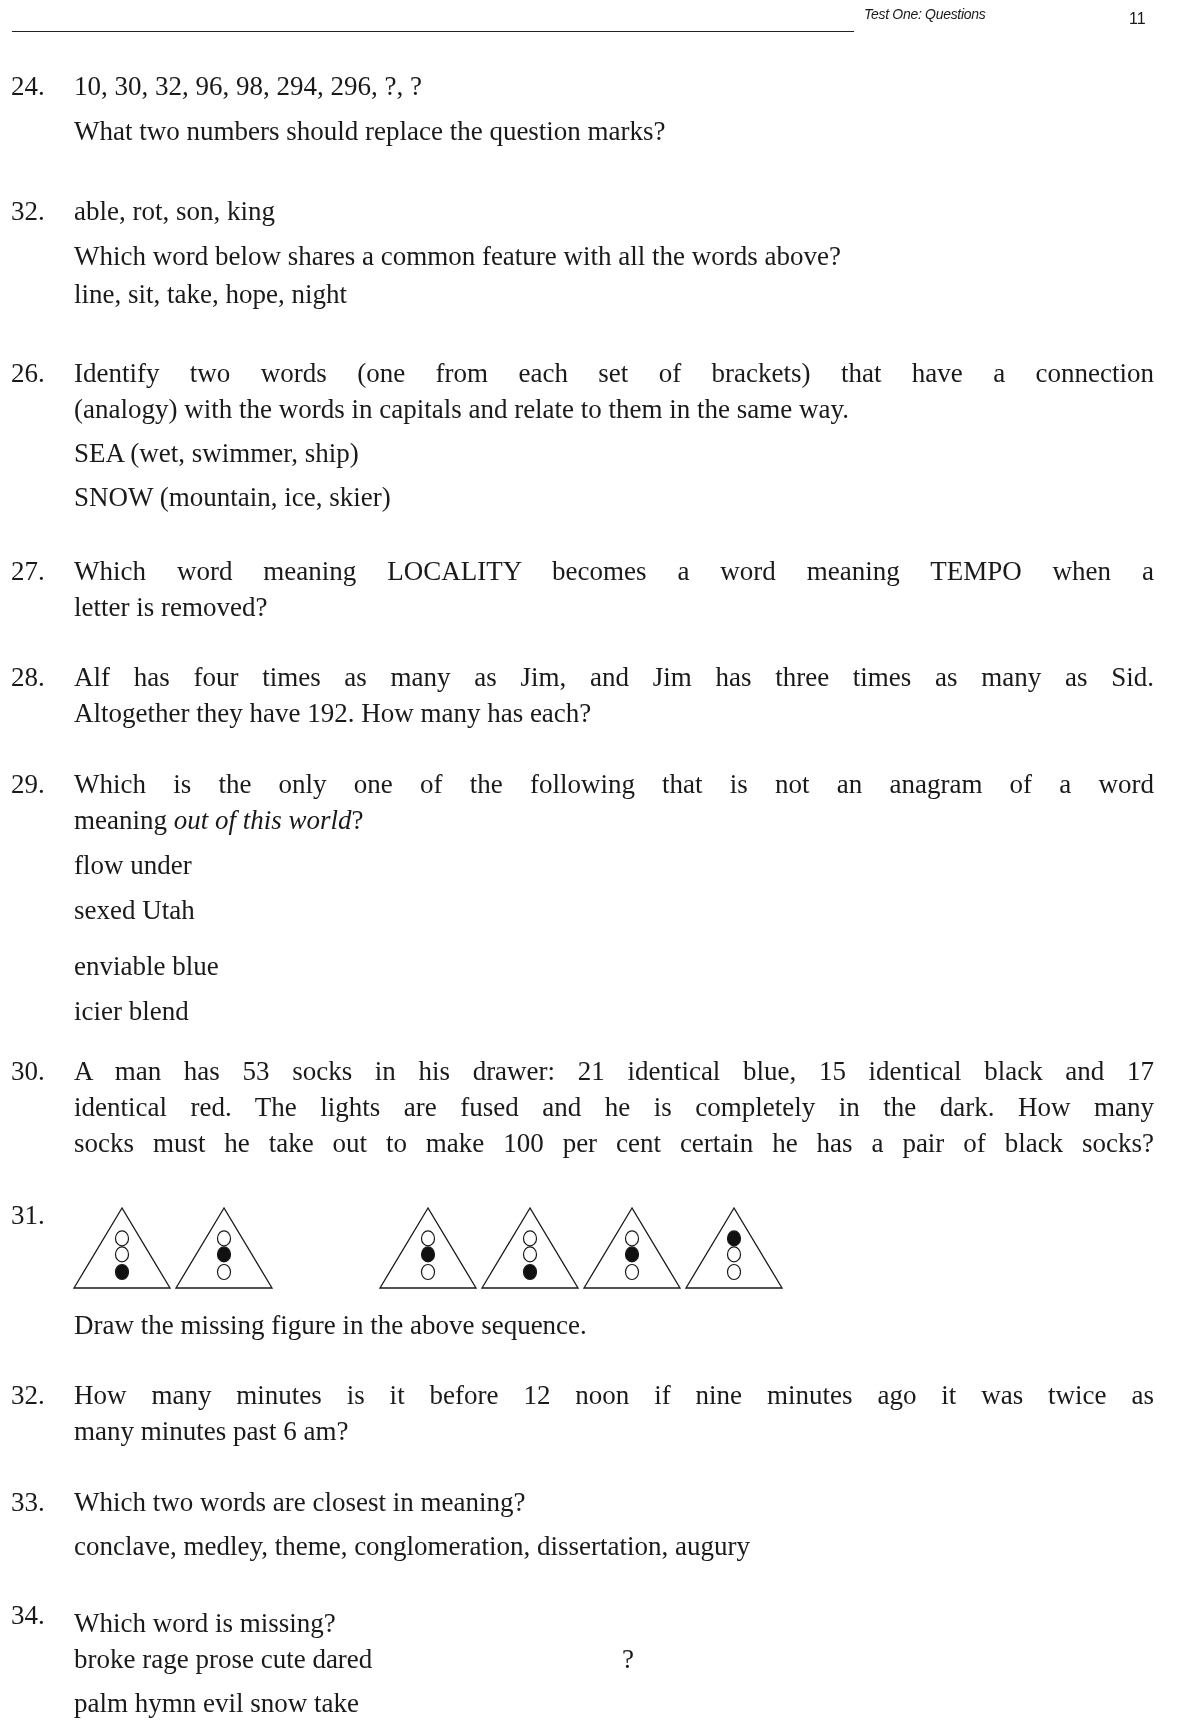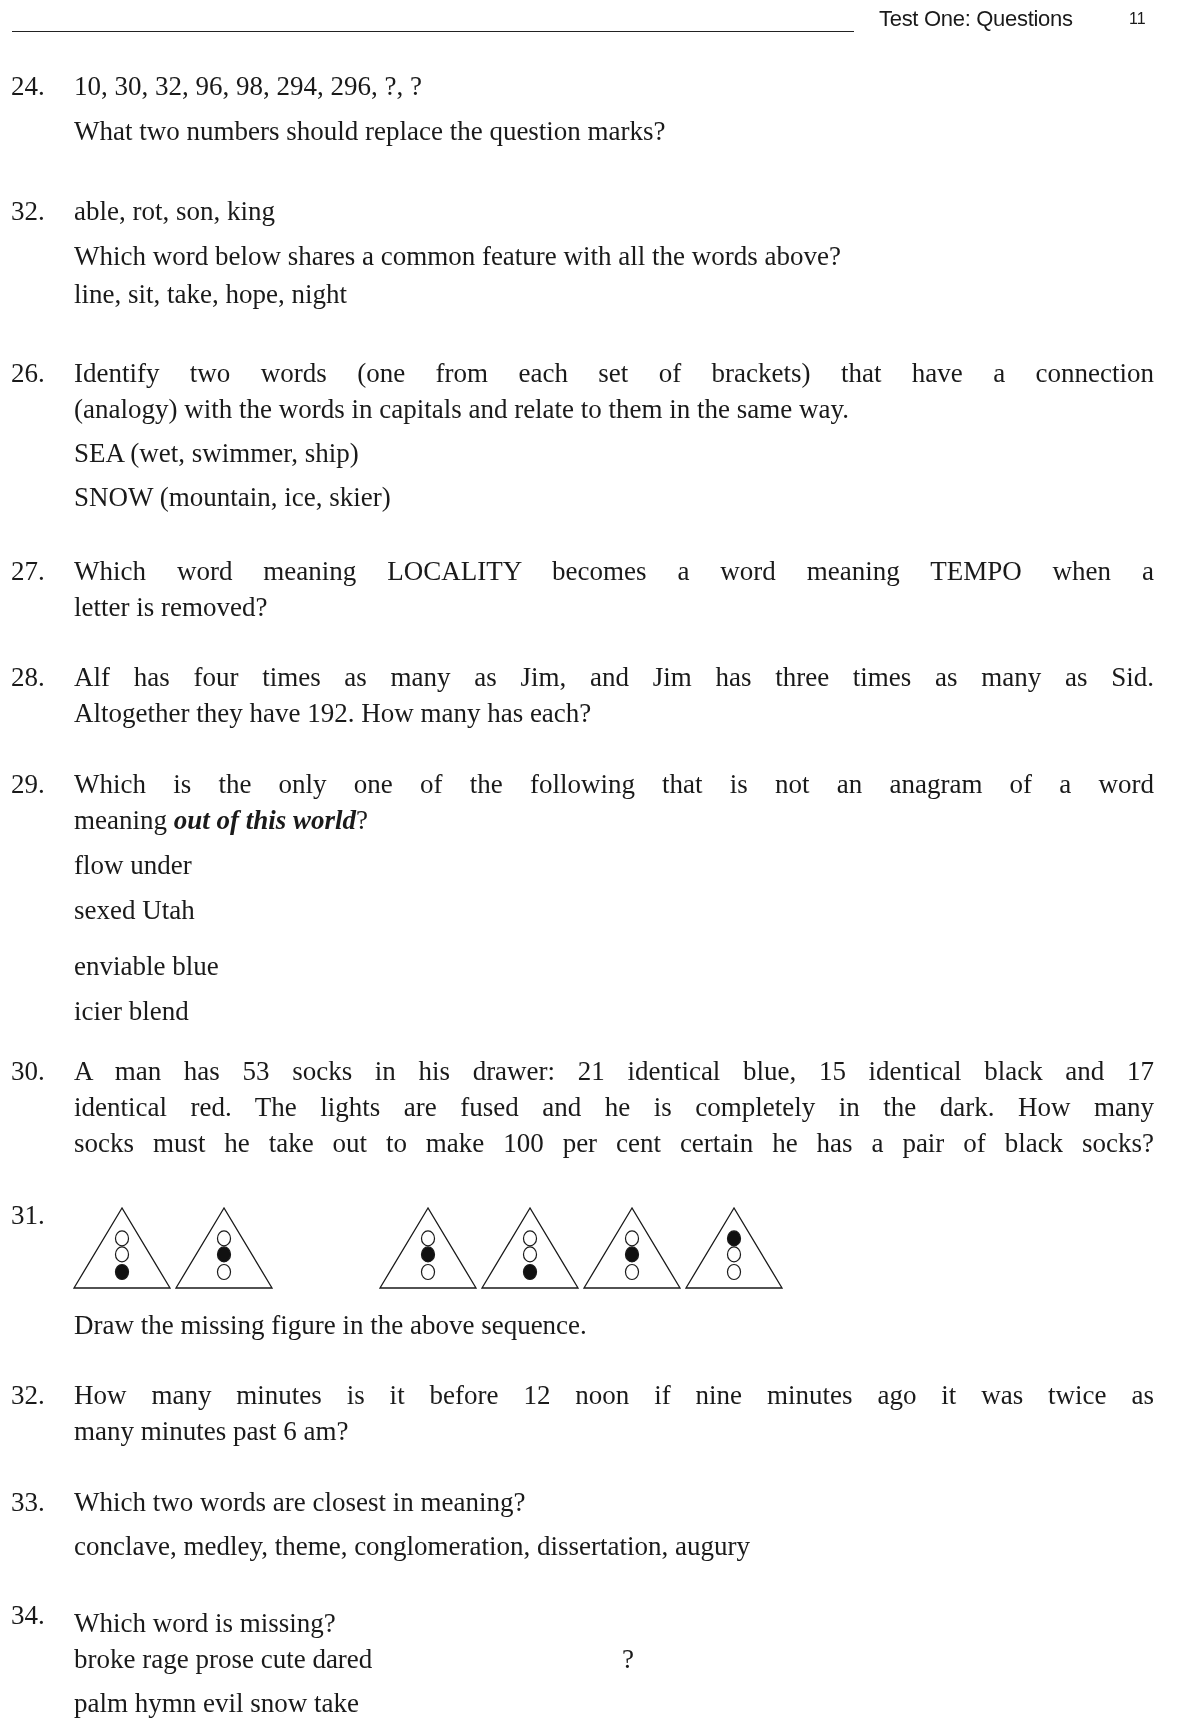--- a/index.html
+++ b/index.html
@@ -11,34 +11,34 @@
     .header {
       position: absolute; left: 12px; top: 4px; width: 1148px; height: 30px;
     }
     .header-rule {
       position: absolute; left: 0; top: 27px; width: 842px; height: 0;
       border-top: 1.4px solid #222;
     }
     .header-title {
       position: absolute; left: 852px; top: 2px;
       font-family: "Liberation Sans", "DejaVu Sans", sans-serif;
-      font-size: 22px; letter-spacing: -0.3px; margin-left: 15px;
+      font-style: italic; font-size: 14px; letter-spacing: -0.3px;
     }
     .header-page {
       position: absolute; left: 1117px; top: 6px;
       font-family: Liberation Sans, sans-serif;
       font-size: 16px;
     }
     .q { position: absolute; left: 0; width: 1184px; font-size: 27px; line-height: 36px; }
     .qnum { position: absolute; left: 11px; top: 0; }
     .qbody { position: absolute; left: 74px; width: 1080px; }
     .line { display: block; white-space: nowrap; }
     .just { text-align: justify; text-align-last: justify; white-space: normal; }
     .gap { height: 9px; display: block; }
-    .ital { font-style: italic; font-weight: bold; }
+    .ital { font-style: italic; }
     .q34-mark { position: absolute; left: 548px; }
     svg.figs { position: absolute; left: 60px; top: 1200px; overflow: visible; }
   </style>
 </head>
 <body>
 
 <div class="header">
   <div class="header-rule"></div>
   <span class="header-title">Test One: Questions</span>
   <span class="header-page">11</span>

